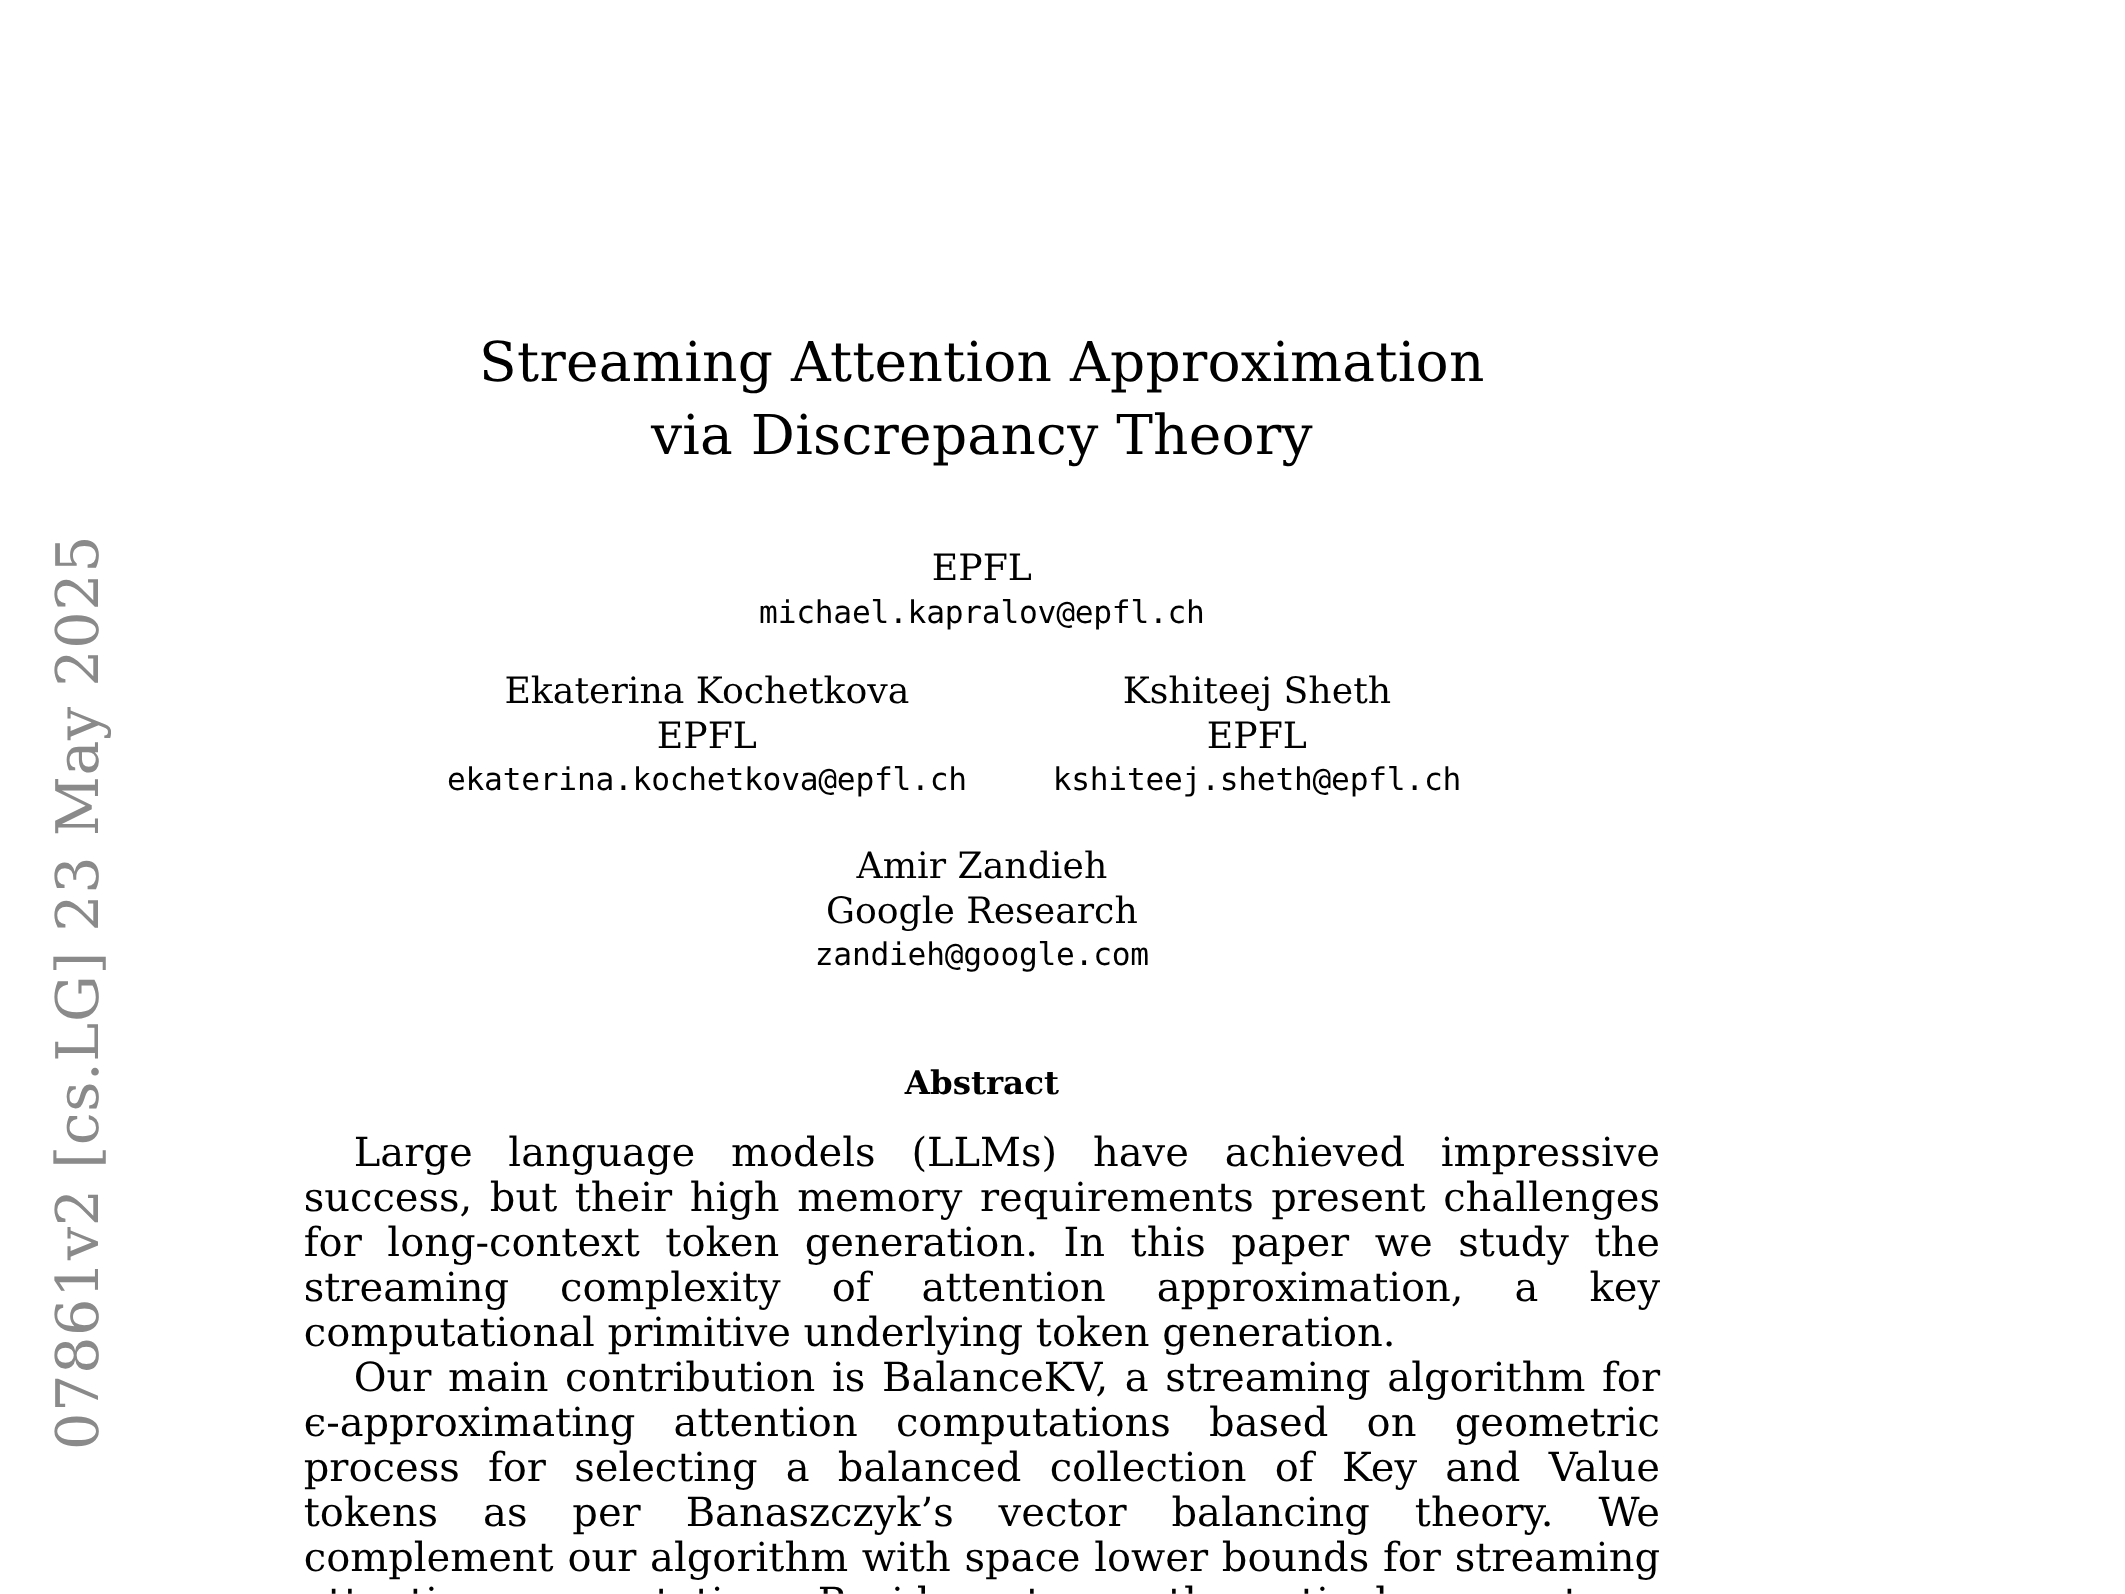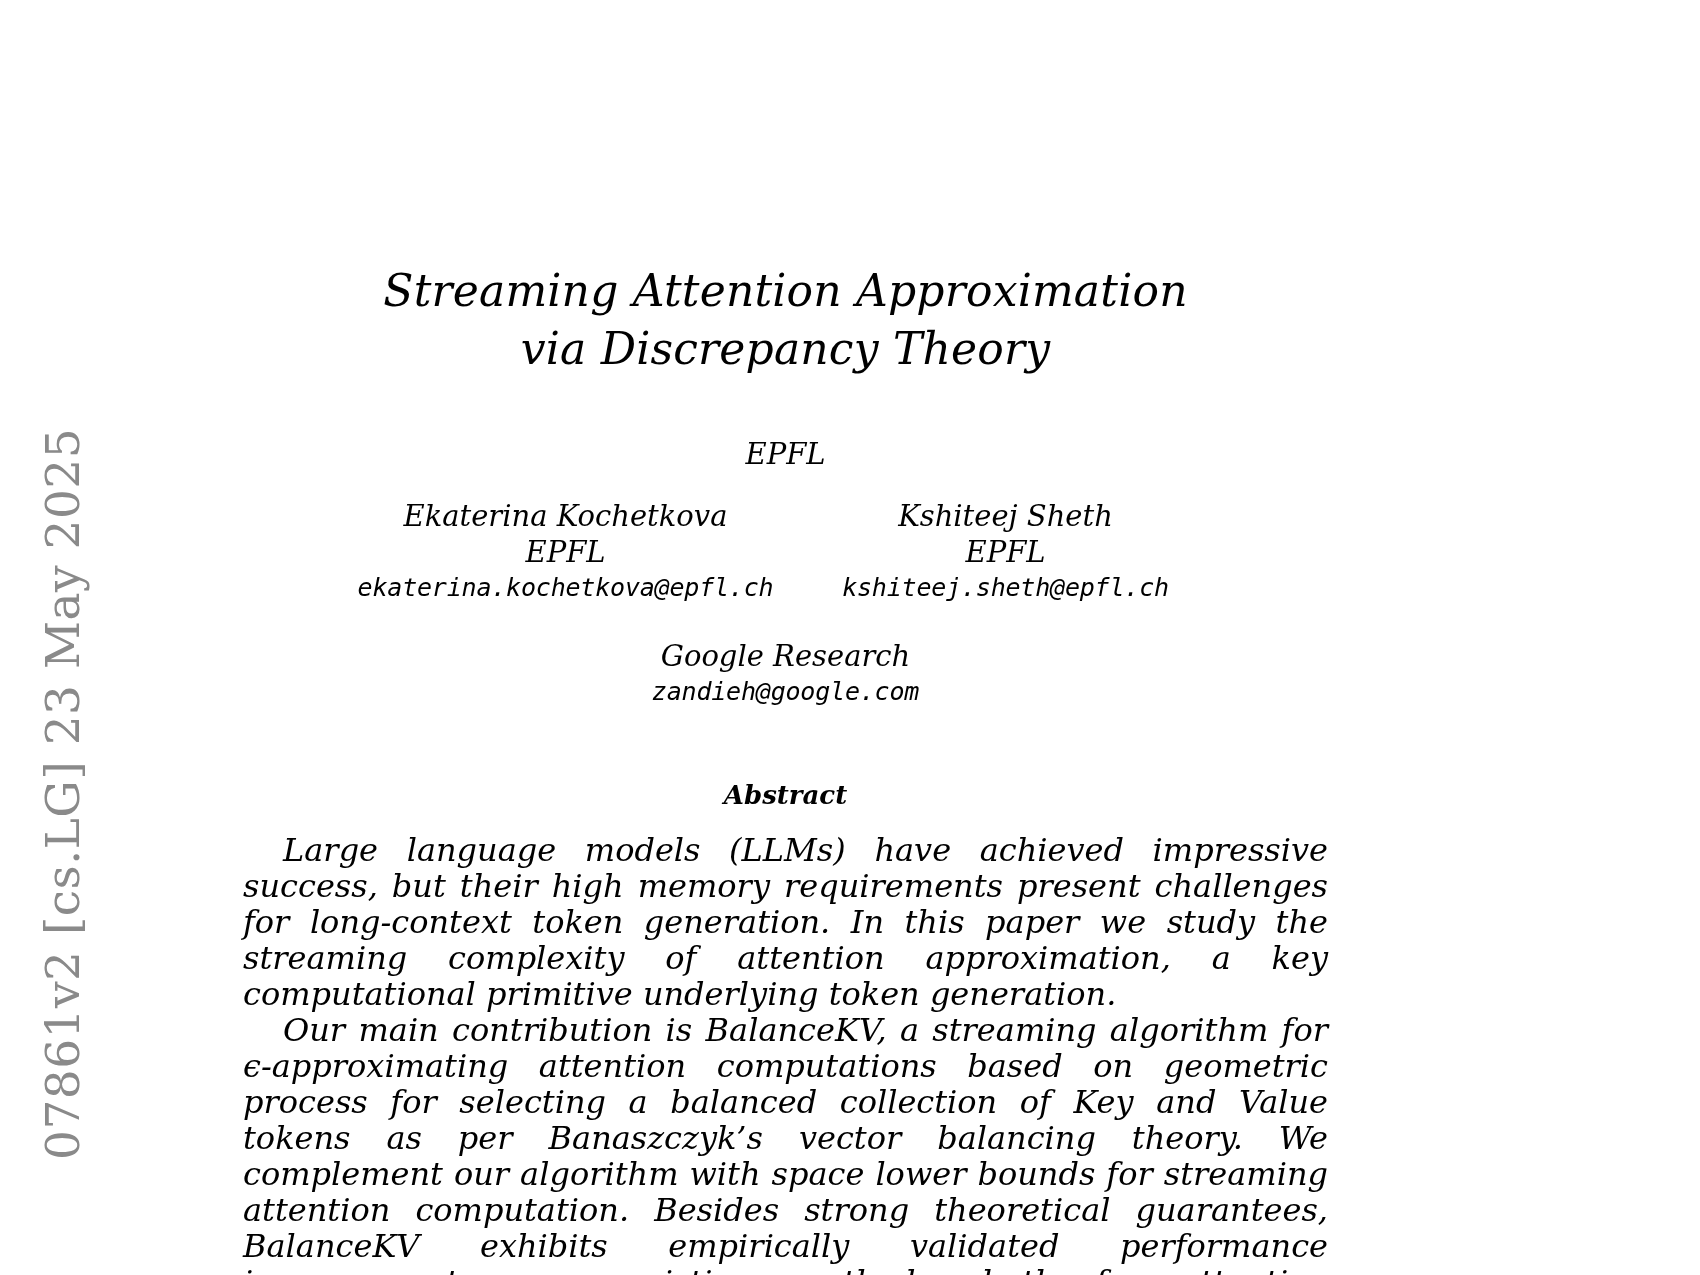--- a/index.html
+++ b/index.html
@@ -36,21 +36,20 @@
     pointer-events: none;
   }
 
   
   #page {
     position: absolute;
     left: 0;
     top: 0;
     width: 1488px;
     height: 1275px;
-    font-style: italic;
   }
 
   #paper-column {
     position: absolute;
     left: 243px;
     top: 0;
     width: 1085px;
   }
 
   
@@ -138,40 +137,42 @@
     <div id="title-block">
       <div class="title-line">Streaming Attention Approximation</div>
       <div class="title-line">via Discrepancy Theory</div>
     </div>
 
     <div id="authors-block">
 
       <div class="author-row two-col">
         <div class="author">
           <div class="author-affil">EPFL</div>
+          <div class="author-email">michael.kapralov@epfl.ch</div>
         </div>
       </div>
 
       <div class="row-gap"></div>
 
       <div class="author-row two-col">
         <div class="author">
           <div class="author-name">Ekaterina Kochetkova</div>
           <div class="author-affil">EPFL</div>
           <div class="author-email">ekaterina.kochetkova@epfl.ch</div>
         </div>
         <div class="author">
           <div class="author-name">Kshiteej Sheth</div>
           <div class="author-affil">EPFL</div>
           <div class="author-email">kshiteej.sheth@epfl.ch</div>
         </div>
       </div>
 
       <div class="author-row single">
         <div class="author">
+          <div class="author-name">Amir Zandieh</div>
           <div class="author-affil">Google Research</div>
           <div class="author-email">zandieh@google.com</div>
         </div>
       </div>
 
     </div>
 
     <div id="abstract-block">
       <div id="abstract-heading">Abstract</div>
       <p class="abstract-para">Large language models (LLMs) have achieved impressive success, but their high memory requirements present challenges for long-context token generation. In this paper we study the streaming complexity of attention approximation, a key computational primitive underlying token generation.</p>

